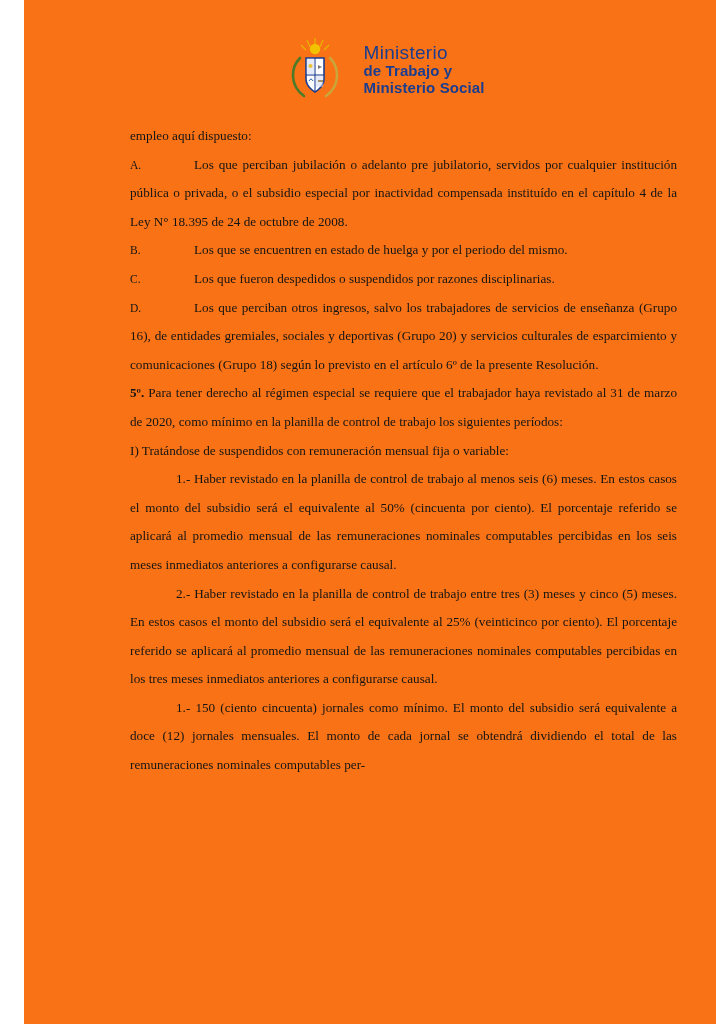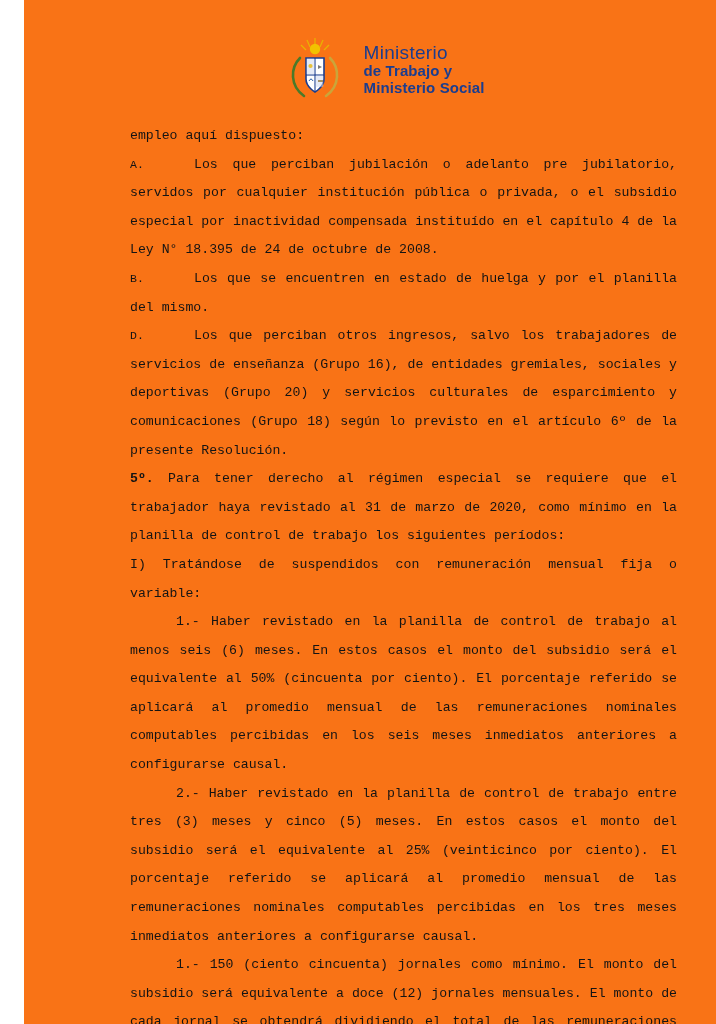--- a/index.html
+++ b/index.html
@@ -61,21 +61,21 @@
     left: 106px;
     width: 547px;
   }
   .para {
     font-size: 13.2px;
     line-height: 28.6px;
     text-align: justify;
     text-justify: inter-word;
     margin: 0;
     color: #141414;
-    font-family: Liberation Mono, monospace;
+    font-family: Liberation Serif, serif;
   }
   .para + .para { margin-top: 0; }
   .lettered {
     display: block;
   }
   .lettered .mark {
     display: inline-block;
     width: 64px;
     font-size: 11.5px;
   }
@@ -125,23 +125,26 @@
 
   <div class="content">
 
     <p class="para">empleo aquí dispuesto:</p>
 
     <p class="para lettered">
       <span class="mark">A.</span><span>Los que perciban jubilación o adelanto pre jubilatorio, servidos por cualquier institución pública o privada, o el subsidio especial por inactividad compensada instituído en el capítulo 4 de la Ley N° 18.395 de 24 de octubre de 2008.</span>
     </p>
 
     <p class="para lettered">
-      <span class="mark">B.</span><span>Los que se encuentren en estado de huelga y por el planilla del mismo.</span>
+      <span class="mark">B.</span><span>Los que se encuentren en estado de huelga y por el periodo del mismo.</span>
     </p>
 
+    <p class="para lettered">
+      <span class="mark">C.</span><span>Los que fueron despedidos o suspendidos por razones disciplinarias.</span>
+    </p>
 
     <p class="para lettered">
       <span class="mark">D.</span><span>Los que perciban otros ingresos, salvo los trabajadores de servicios de enseñanza (Grupo 16),  de entidades gremiales, sociales y  deportivas (Grupo 20) y servicios culturales de esparcimiento y comunicaciones (Grupo 18)  según lo previsto en el artículo 6º de la presente Resolución.</span>
     </p>
 
     <p class="para">
       <span class="bold">5º.</span><span> Para tener derecho al régimen especial se requiere que el trabajador haya revistado al 31 de marzo de 2020, como mínimo en la planilla de control de trabajo los siguientes períodos:</span>
     </p>
 
     <p class="para">I) Tratándose de suspendidos con remuneración mensual  fija o variable:</p>

